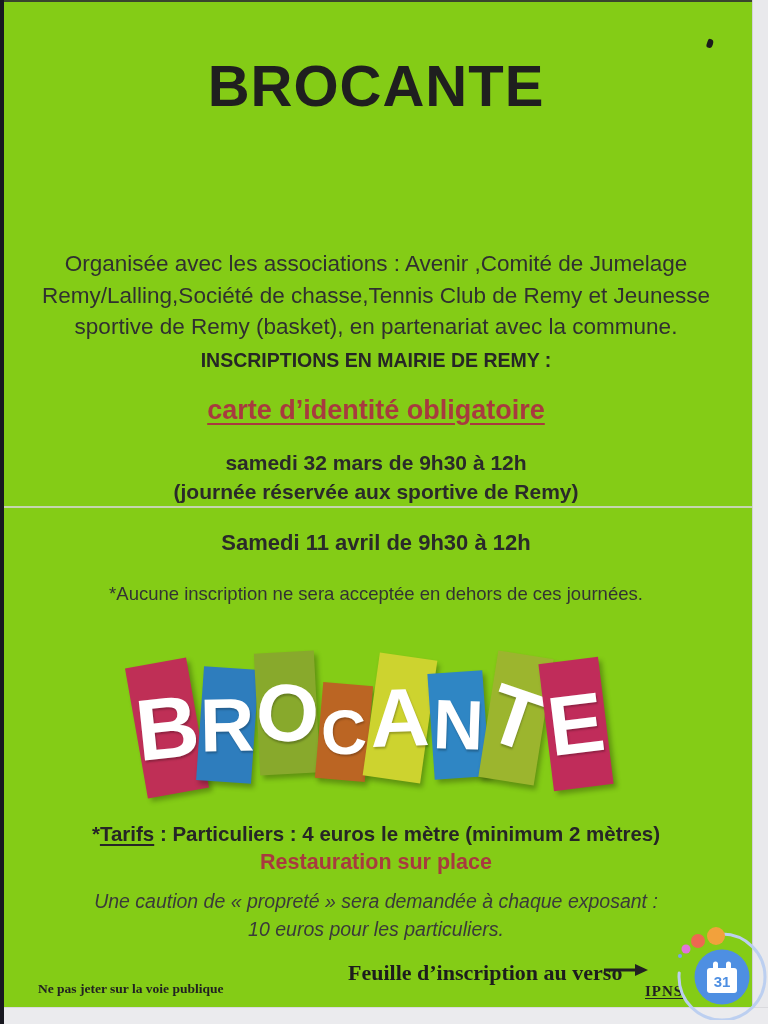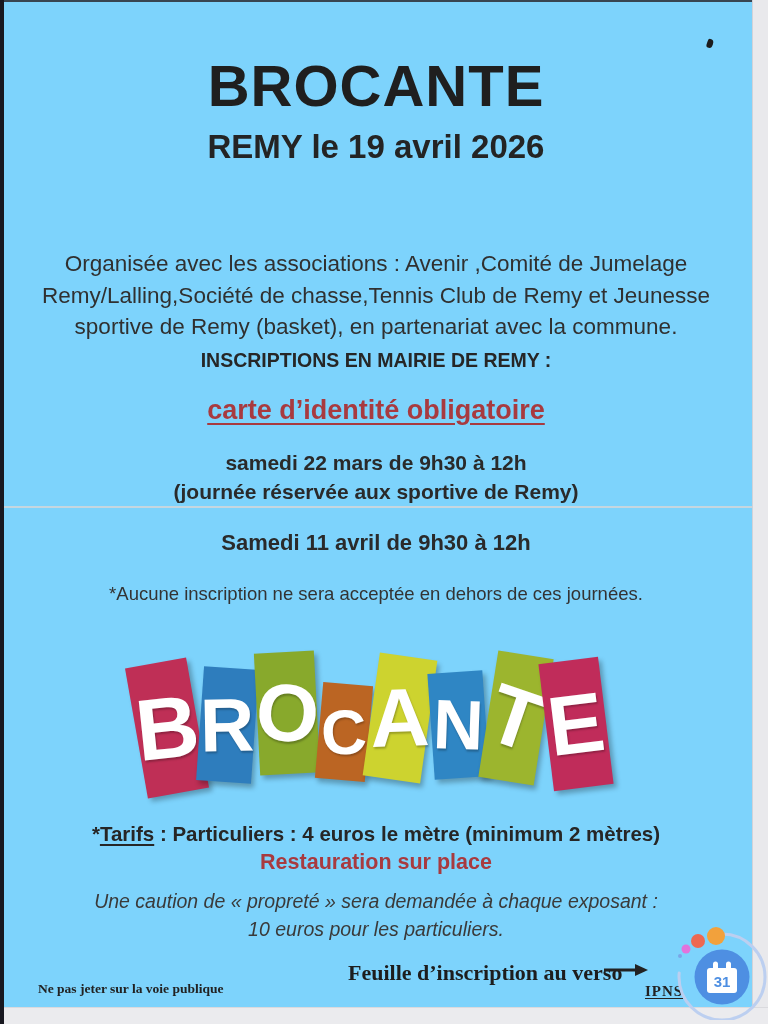--- a/index.html
+++ b/index.html
@@ -4,21 +4,21 @@
 <style>
   * { margin:0; padding:0; box-sizing:border-box; }
   html,body { width:768px; height:1024px; }
   body{
     font-family:"Liberation Sans", sans-serif;
     background:#ffffff;
     position:relative;
     overflow:hidden;
     color:#2e2e2e;
   }
-  .page{ position:absolute; inset:0; background:#7dd3fc; }
+  .page{ position:absolute; inset:0; background:#84cc16; }
 
   
   .edge-left{ position:absolute; left:0; top:0; width:4px; height:1024px; background:#181820; }
   .edge-top{ position:absolute; left:0; top:0; width:768px; height:2px; background:#2b2b33; opacity:.85; }
   .edge-right{ position:absolute; right:0; top:0; width:16px; height:1024px; background:#e9e9ec; border-left:1px solid #d2d2d8; }
   .edge-bottom{ position:absolute; left:0; bottom:0; width:768px; height:17px; background:#ebebee; border-top:1px solid #dadade; }
   .fold-line{ position:absolute; left:0; top:506px; width:752px; height:2px; background:#d7d7d7; opacity:.8; }
   .speck{ position:absolute; left:707px; top:39px; width:6px; height:9px; background:#1c1c1c; border-radius:40% 60% 60% 40%; transform:rotate(18deg); }
 
   .center{ position:absolute; left:0; width:752px; text-align:center; }
@@ -68,34 +68,33 @@
 
 <div class="page">
 
   <div class="edge-top"></div>
   <div class="edge-right"></div>
   <div class="edge-bottom"></div>
   <div class="fold-line"></div>
   <div class="speck"></div>
 
   <div class="center title">BROCANTE</div>
-  <div class="center subtitle sub1">REMY le 19 avril 2026</div>
 
   <div class="center orgs">
     <div>Organisée avec les associations : Avenir ,Comité de Jumelage</div>
     <div>Remy/Lalling,Société de chasse,Tennis Club de Remy et Jeunesse</div>
     <div>sportive de Remy (basket), en partenariat avec la commune.</div>
   </div>
 
   <div class="center inscriptions"><span class="u">INSCRIPTIONS EN MAIRIE DE REMY</span><span> :</span></div>
 
   <div class="center carte" style="color: rgb(168, 58, 63);">carte d’identité obligatoire</div>
 
   <div class="center sessions1">
-    <div>samedi 22 mars de 9h30 à 12h</div>
+    <div>samedi 32 mars de 9h30 à 12h</div>
     <div>(journée réservée aux sportive de Remy)</div>
   </div>
 
   <div class="center sessions2">
     <div>Samedi 11 avril de 9h30 à 12h</div>
   </div>
 
   <div class="center note">*Aucune inscription ne sera acceptée en dehors de ces journées.</div>
 
   <div class="logo" id="logo">

